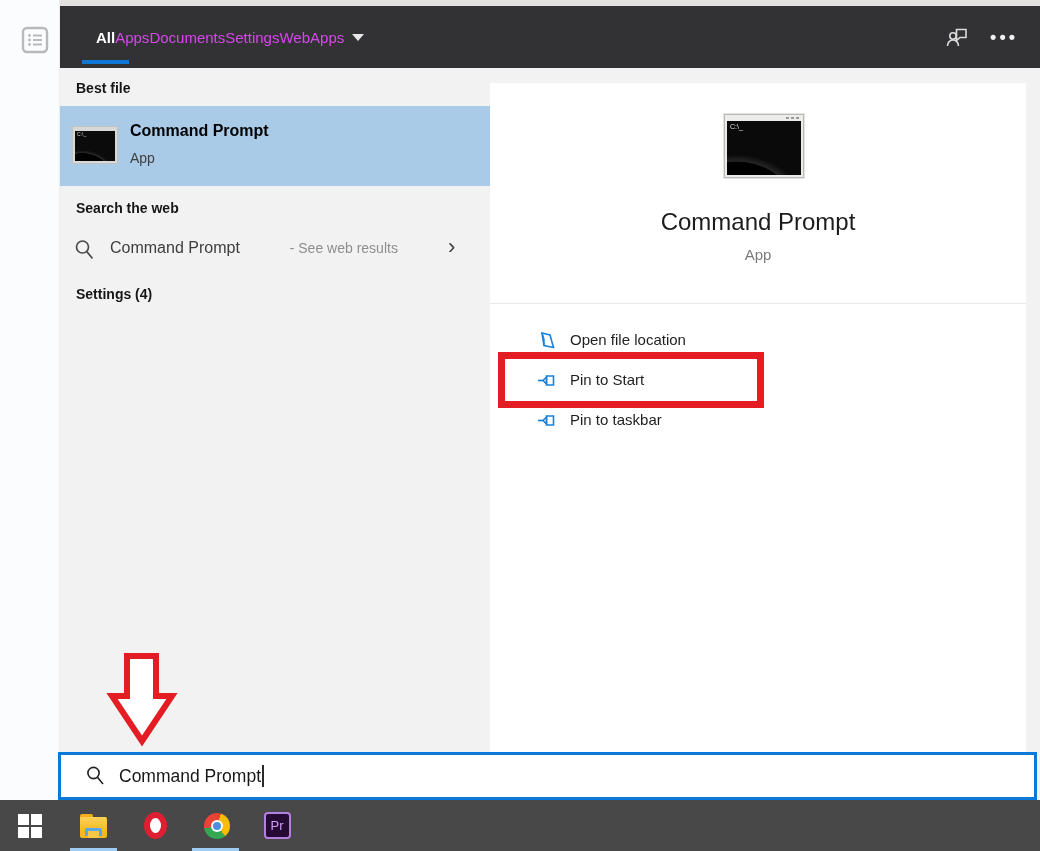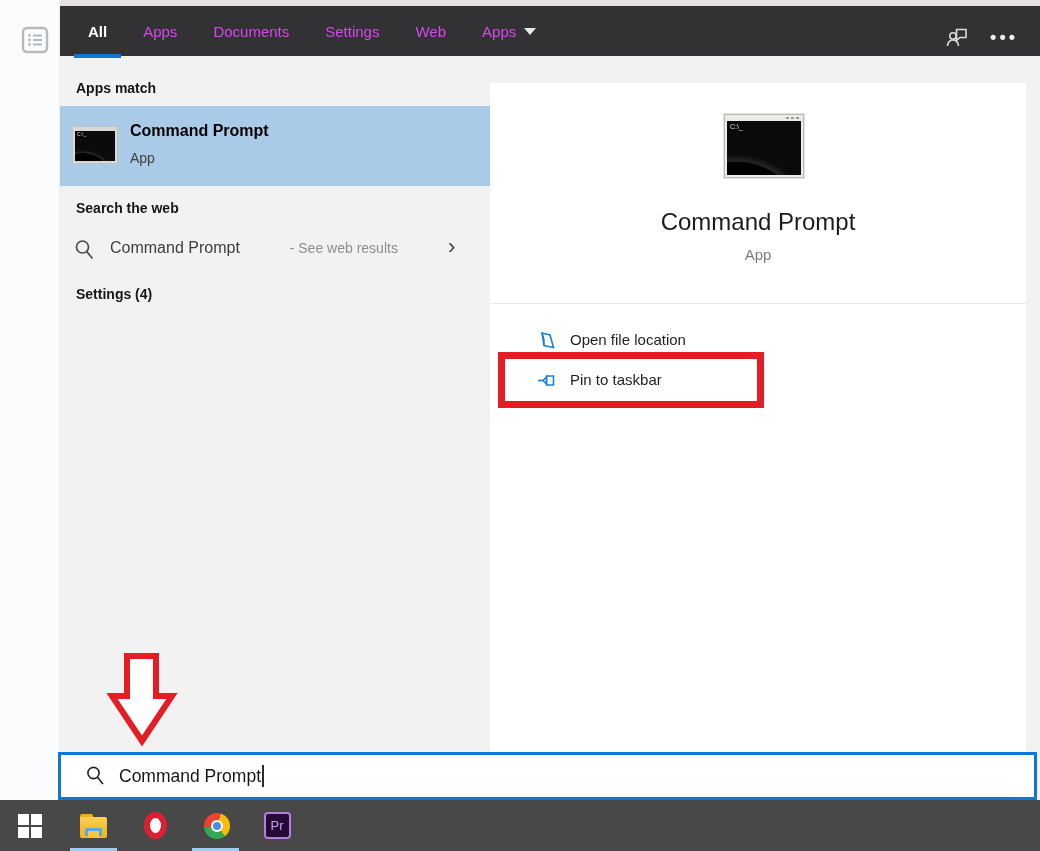--- a/index.html
+++ b/index.html
@@ -9,22 +9,22 @@
 
   
   .side-strip { position:absolute; left:0; top:0; width:60px; height:800px;
                 background:#fbfcfd; border-right:1px solid #ededed; }
   .notes-icon { position:absolute; left:21px; top:26px; }
 
   
   .flyout { position:absolute; left:60px; top:0; width:980px; height:800px; background:#f2f2f2; }
   .top-sliver { position:absolute; left:0; top:0; width:980px; height:6px; background:#e3e2e0; }
 
-  .tabbar { position:absolute; left:0; top:6px; width:980px; height:50px; background:#323234;
-            display:flex; align-items:center; padding-left:28px; gap:36px; }
+  .tabbar { position:absolute; left:0; top:6px; width:980px; height:62px; background:#323234;
+            display:flex; align-items:center; padding-left:36px; }
   .tab { position:relative; height:62px; display:flex; align-items:center;
          color:#d946ef; font-size:15px; cursor:default; }
   .tab.active { color:#fff; font-weight:700; }
   .tab.active::after { content:""; position:absolute; left:-14px; right:-14px; bottom:4px;
                        height:4px; background:#1177d7; }
   .tab .caret-down { margin-left:8px; width:0; height:0; border-left:6px solid transparent;
                      border-right:6px solid transparent; border-top:7px solid #e8e8e8; }
   .tab-icons { position:absolute; top:0; height:62px; display:flex; align-items:center; }
   .feedback-btn { right:70px; }
   .ellipsis-btn { right:22px; color:#f0f0f0; font-size:18px; letter-spacing:3px; font-weight:700; }
@@ -158,21 +158,21 @@
         </svg>
       </div>
       <div class="tab-icons ellipsis-btn">
         <span>•••</span>
       </div>
     </div>
 
     <div class="content">
 
       <div class="result-list">
-        <div class="sec-header h-best">Apps match</div>
+        <div class="sec-header h-best">Best file</div>
 
         <div class="best-row">
           <div class="cmd-icon-sm">
             <div class="scr">
                 <span>C:\_</span>
               </div>
           </div>
           <div class="best-title">Command Prompt</div>
           <div class="best-sub">App</div>
         </div>
@@ -213,20 +213,28 @@
 
 
           <div class="action-row">
             <svg class="a-icon" width="21" height="21" viewBox="0 0 21 21">
               <path d="M6 3 L14 5 L17.5 17.5 L8 15.5 Z" fill="none" stroke="#1a82d8" stroke-width="1.6"></path>
               <path d="M6 3 L8 9 L8 15.5" fill="none" stroke="#1a82d8" stroke-width="1.4"></path>
             </svg>
             <span class="a-label">Open file location</span>
           </div>
 
+          <div class="action-row">
+            <svg class="a-icon" width="21" height="21" viewBox="0 0 21 21">
+              <path d="M2 10.5 H7" stroke="#1a82d8" stroke-width="1.7" fill="none"></path>
+              <path d="M7 10.5 L10.5 7 V14 Z" fill="none" stroke="#1a82d8" stroke-width="1.5"></path>
+              <path d="M10.5 6 H17.5 V15 H10.5 Z" fill="none" stroke="#1a82d8" stroke-width="1.6"></path>
+            </svg>
+            <span class="a-label">Pin to Start</span>
+          </div>
 
           <div class="action-row">
             <svg class="a-icon" width="21" height="21" viewBox="0 0 21 21">
               <path d="M2 10.5 H7" stroke="#1a82d8" stroke-width="1.7" fill="none"></path>
               <path d="M7 10.5 L10.5 7 V14 Z" fill="none" stroke="#1a82d8" stroke-width="1.5"></path>
               <path d="M10.5 6 H17.5 V15 H10.5 Z" fill="none" stroke="#1a82d8" stroke-width="1.6"></path>
             </svg>
             <span class="a-label">Pin to taskbar</span>
           </div>
 

